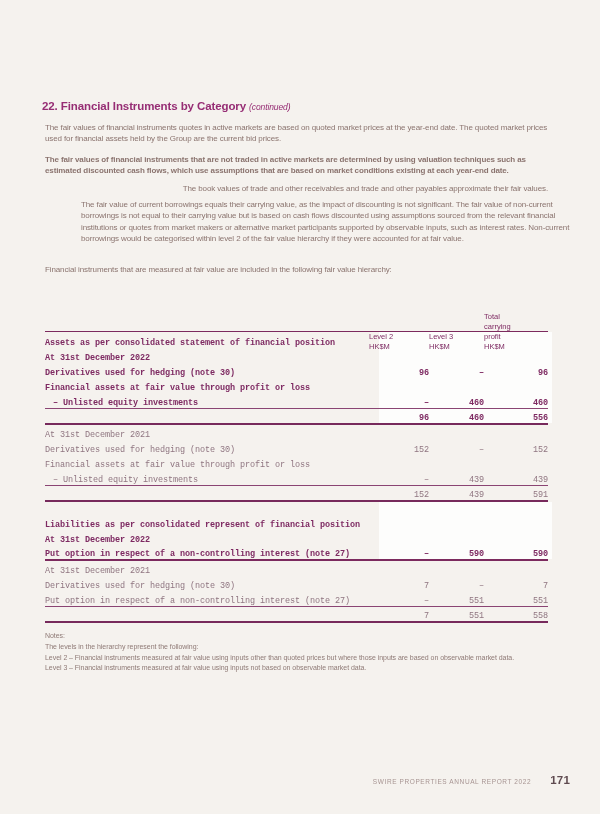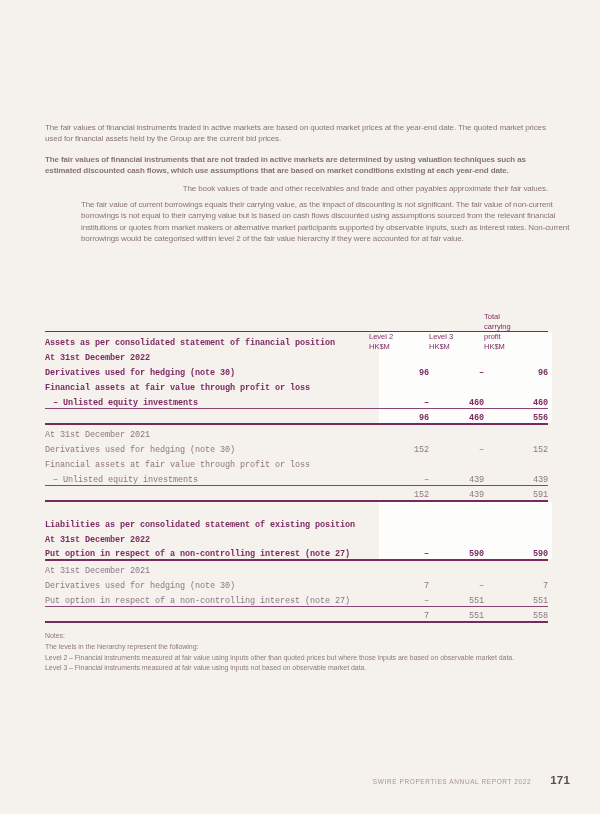--- a/index.html
+++ b/index.html
@@ -50,25 +50,29 @@
   
   .footer { position:absolute; right:30px; top:774px; display:flex; align-items:baseline; gap:19px; }
   .footer-label { font-size:6.5px; letter-spacing:0.6px; color:#a79492; }
   .page-num { font-size:11.5px; font-weight:600; color:#5f4b50; letter-spacing:0.2px; }
 </style>
 </head>
 <body>
 
 <div class="page">
 
-
-  <p class="para p0">The fair values of financial instruments traded in active markets are based on quoted market prices at the year-end date. The quoted market prices used for financial assets held by the Group are the current bid prices.</p>
+  <div class="heading">
+    <span>22. Financial Instruments by Category</span><span class="continued">(continued)</span>
+  </div>
+
+  <p class="para p0">The fair values of financial instruments quotes in active markets are based on quoted market prices at the year-end date. The quoted market prices used for financial assets held by the Group are the current bid prices.</p>
   <p class="para p1">The fair values of financial instruments that are not traded in active markets are determined by using valuation techniques such as estimated discounted cash flows, which use assumptions that are based on market conditions existing at each year-end date.</p>
   <p class="para p2">The book values of trade and other receivables and trade and other payables approximate their fair values.</p>
   <p class="para p3">The fair value of current borrowings equals their carrying value, as the impact of discounting is not significant. The fair value of non-current borrowings is not equal to their carrying value but is based on cash flows discounted using assumptions sourced from the relevant financial institutions or quotes from market makers or alternative market participants supported by observable inputs, such as interest rates. Non-current borrowings would be categorised within level 2 of the fair value hierarchy if they were accounted for at fair value.</p>
+  <p class="para p4">Financial instruments that are measured at fair value are included in the following fair value hierarchy:</p>
 
   <div class="wb wb1"></div>
   <div class="wb wb2"></div>
 
   <div class="thead">
     <div class="spacer"></div>
     <div class="th c1">
       <div>Level 2</div>
       <div>HK$M</div>
     </div>
@@ -155,21 +159,21 @@
       <div class="tlabel"></div>
       <div class="tval">152</div>
       <div class="tval c2">439</div>
       <div class="tval c3">591</div>
     </div>
     <div class="rule thick"></div>
 
     <div class="gap"></div>
 
     <div class="trow bold">
-      <div class="tlabel">Liabilities as per consolidated statement of existing position</div>
+      <div class="tlabel">Liabilities as per consolidated represent of financial position</div>
       <div class="tval"></div>
       <div class="tval c2"></div>
       <div class="tval c3"></div>
     </div>
     <div class="trow bold">
       <div class="tlabel">At 31st December 2022</div>
       <div class="tval"></div>
       <div class="tval c2"></div>
       <div class="tval c3"></div>
     </div>

